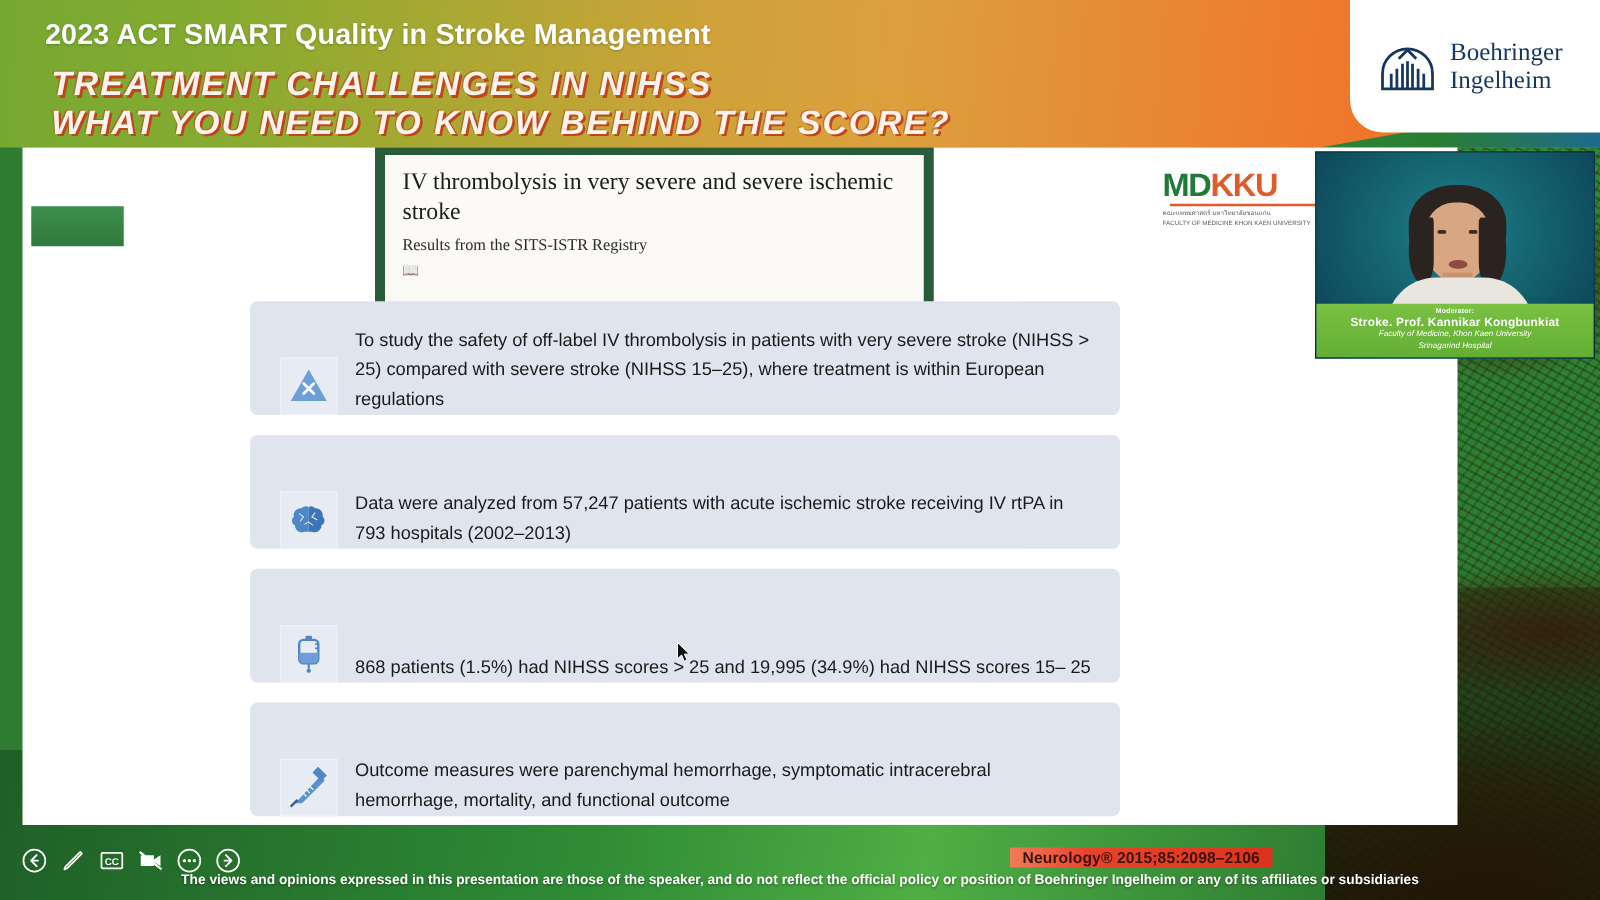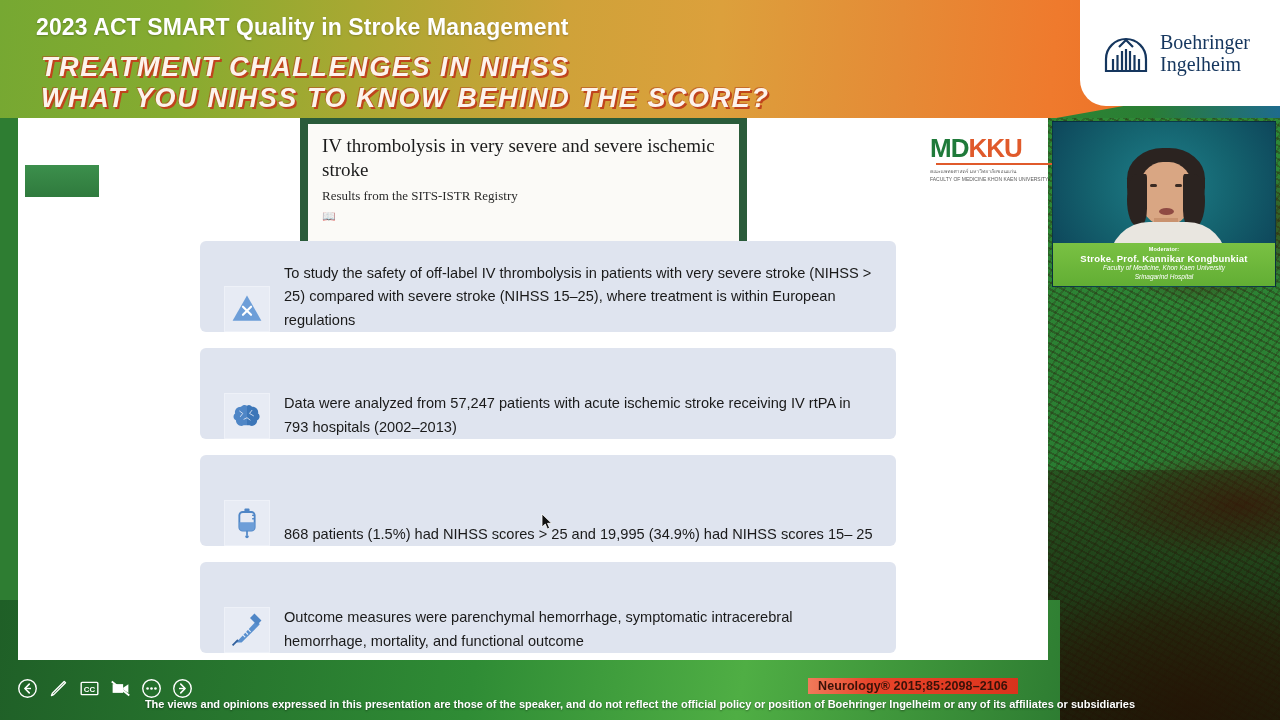--- a/index.html
+++ b/index.html
@@ -90,21 +90,21 @@
   }
   .bi-mark { width: 48px; height: 48px; flex: 0 0 48px; }
   .bi-name {
     font-family: "Liberation Serif", serif;
     color: #15365e; font-size: 20px; line-height: 1.12;
   }
 
   
   .slide {
     position: absolute; left: 18px; top: 118px;
-    width: 1030px; height: 542px;
+    width: 1148px; height: 542px;
     background: #ffffff;
   }
   .slide-accent {
     position: absolute; left: 7px; top: 47px;
     width: 74px; height: 32px;
     background: linear-gradient(180deg,#3c8f4c,#2f7a3d);
   }
   
   .paper {
     position: absolute; left: 282px; top: 0px;
@@ -247,21 +247,21 @@
 
   <div class="bg-base"></div>
   <div class="bg-texture"></div>
   <div class="bg-blobs"></div>
   <div class="bg-lowerband"></div>
 
   <div class="header">
     <div class="header-diag"></div>
     <div class="hdr-title">2023 ACT SMART Quality in Stroke Management</div>
     <div class="hdr-sub1">TREATMENT CHALLENGES IN NIHSS</div>
-    <div class="hdr-sub2">WHAT YOU NIHSS TO KNOW BEHIND THE SCORE?</div>
+    <div class="hdr-sub2">WHAT YOU NEED TO KNOW BEHIND THE SCORE?</div>
 
     <div class="bi-logo-box">
       <span class="bi-mark">
         <svg viewBox="0 0 48 48" width="48" height="48" aria-hidden="true">
           <path d="M4 30 A20 20 0 0 1 44 30 L44 42 L4 42 Z" fill="none" stroke="#15365e" stroke-width="2.2"></path>
           <path d="M17 18 L24 11 L31 18" fill="none" stroke="#15365e" stroke-width="2.2"></path>
           <g stroke="#15365e" stroke-width="2.2">
             <line x1="11" y1="30" x2="11" y2="42"></line>
             <line x1="15.5" y1="26" x2="15.5" y2="42"></line>
             <line x1="20" y1="22" x2="20" y2="42"></line>

